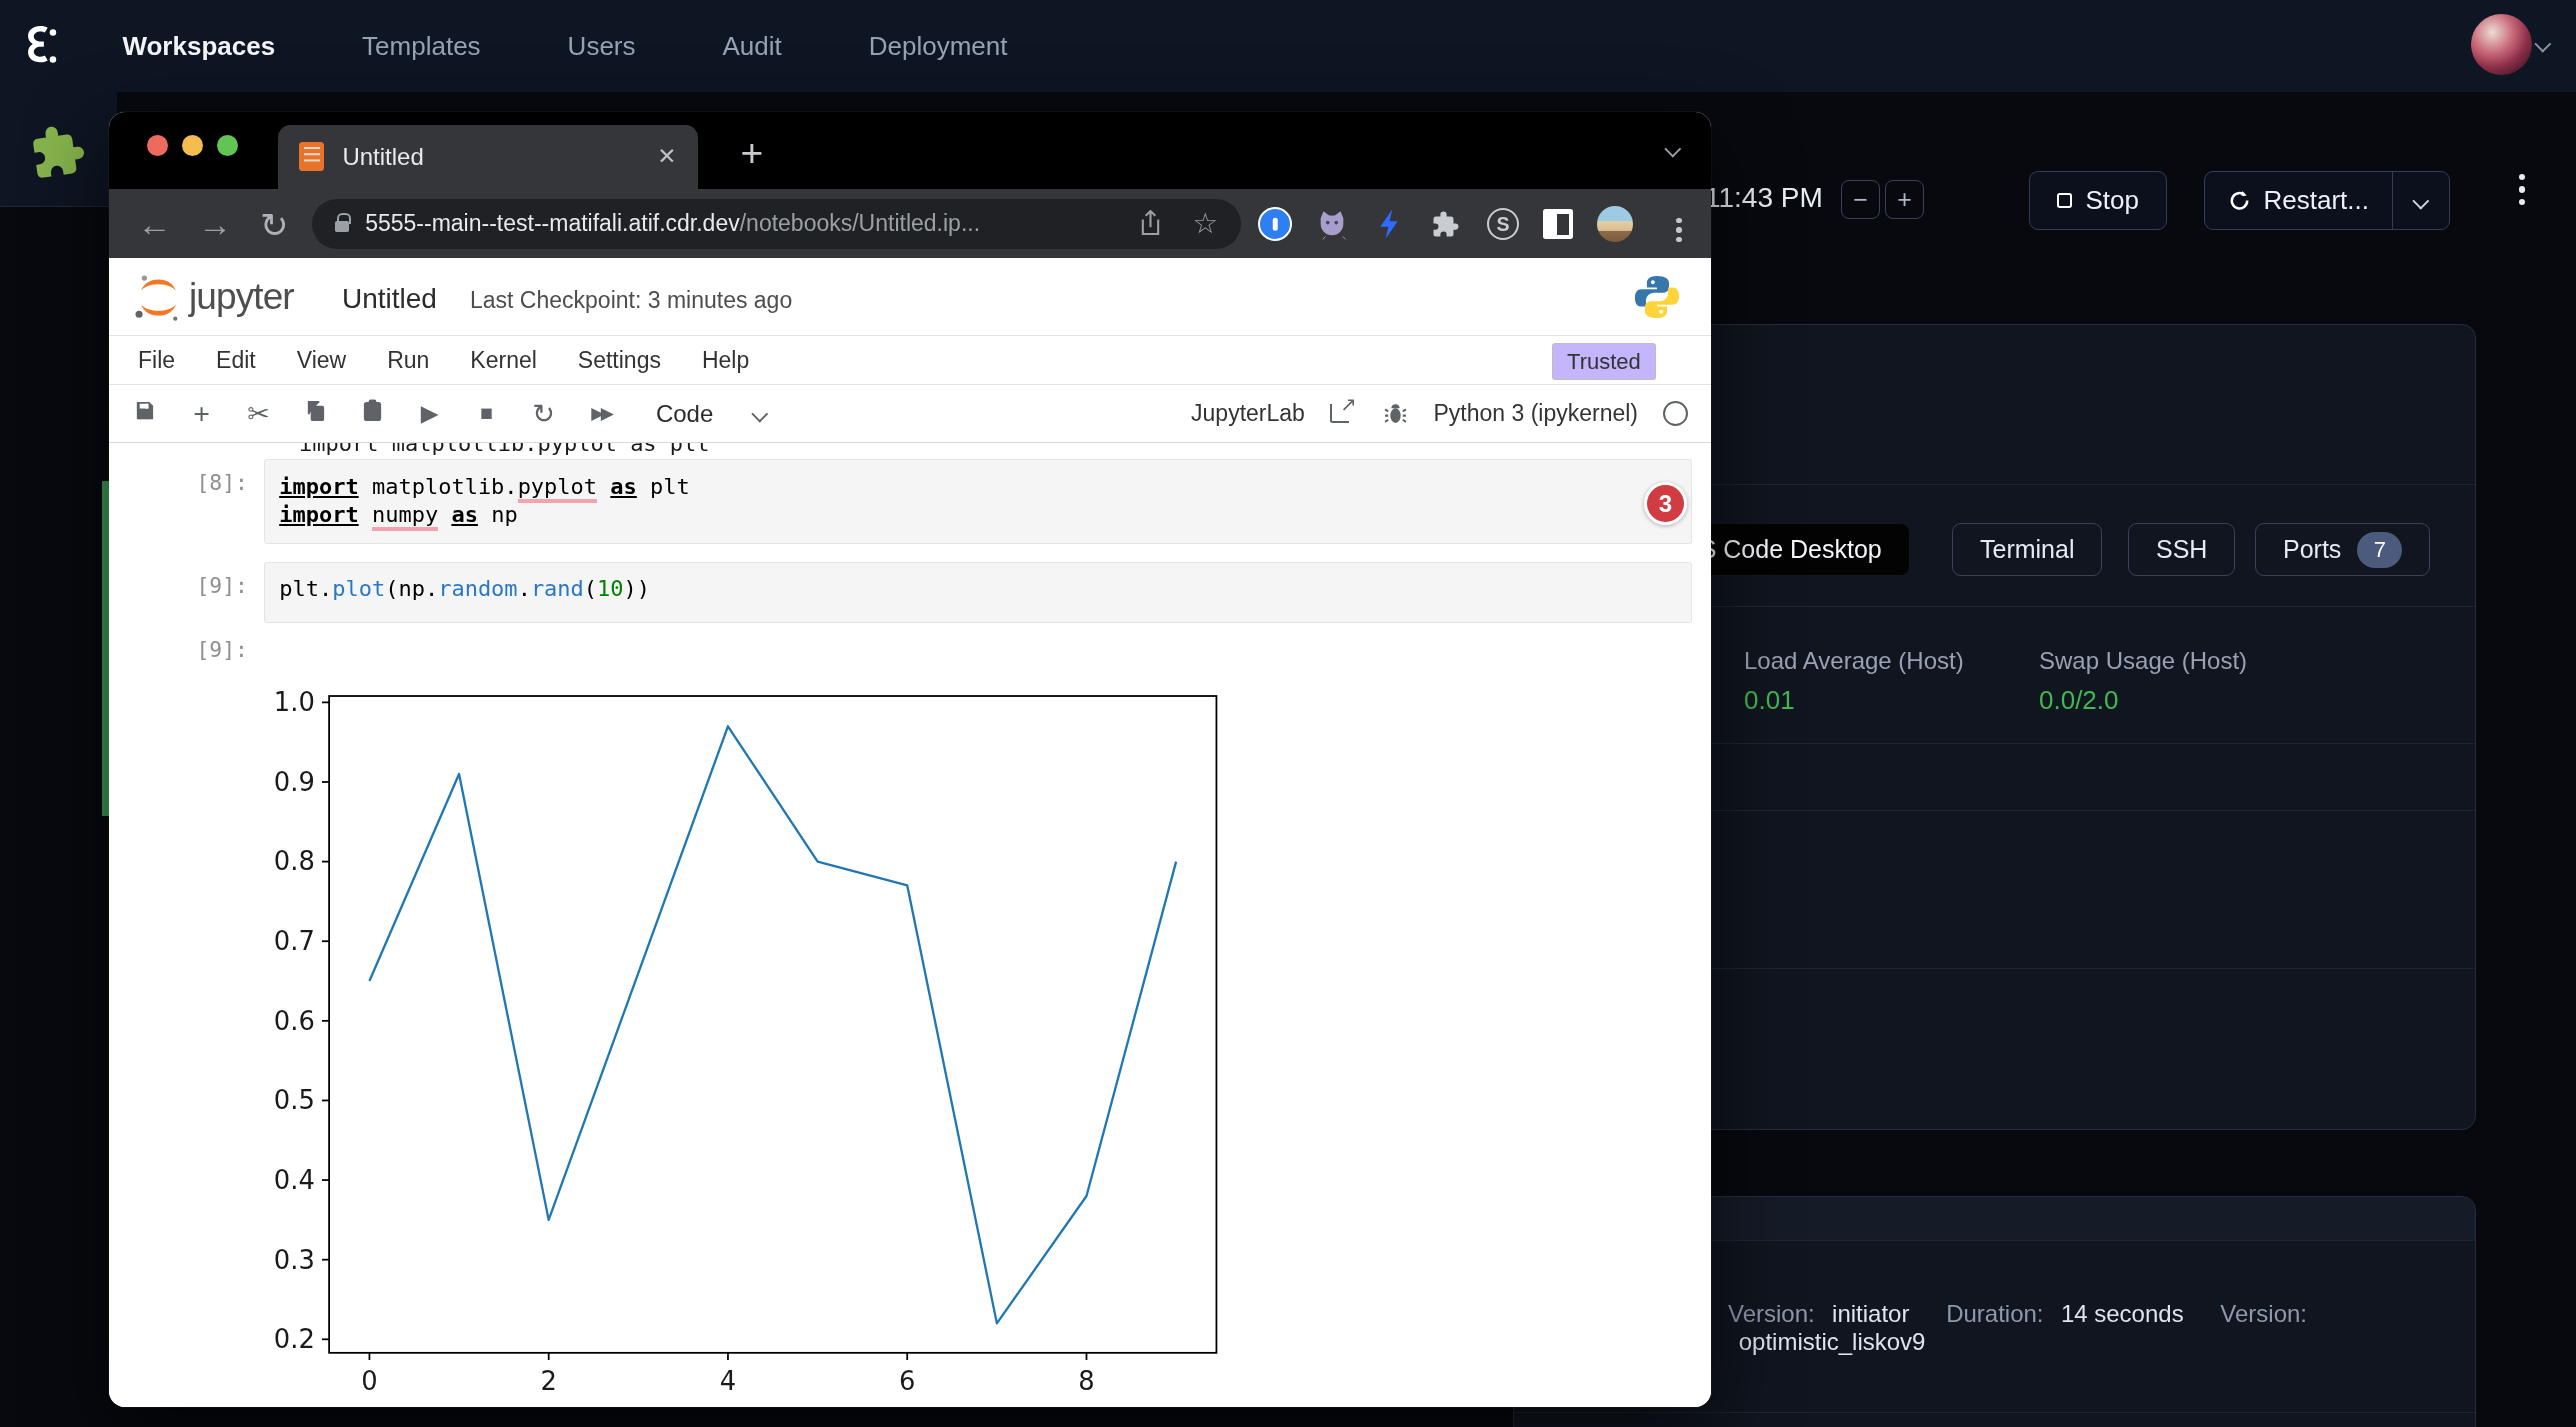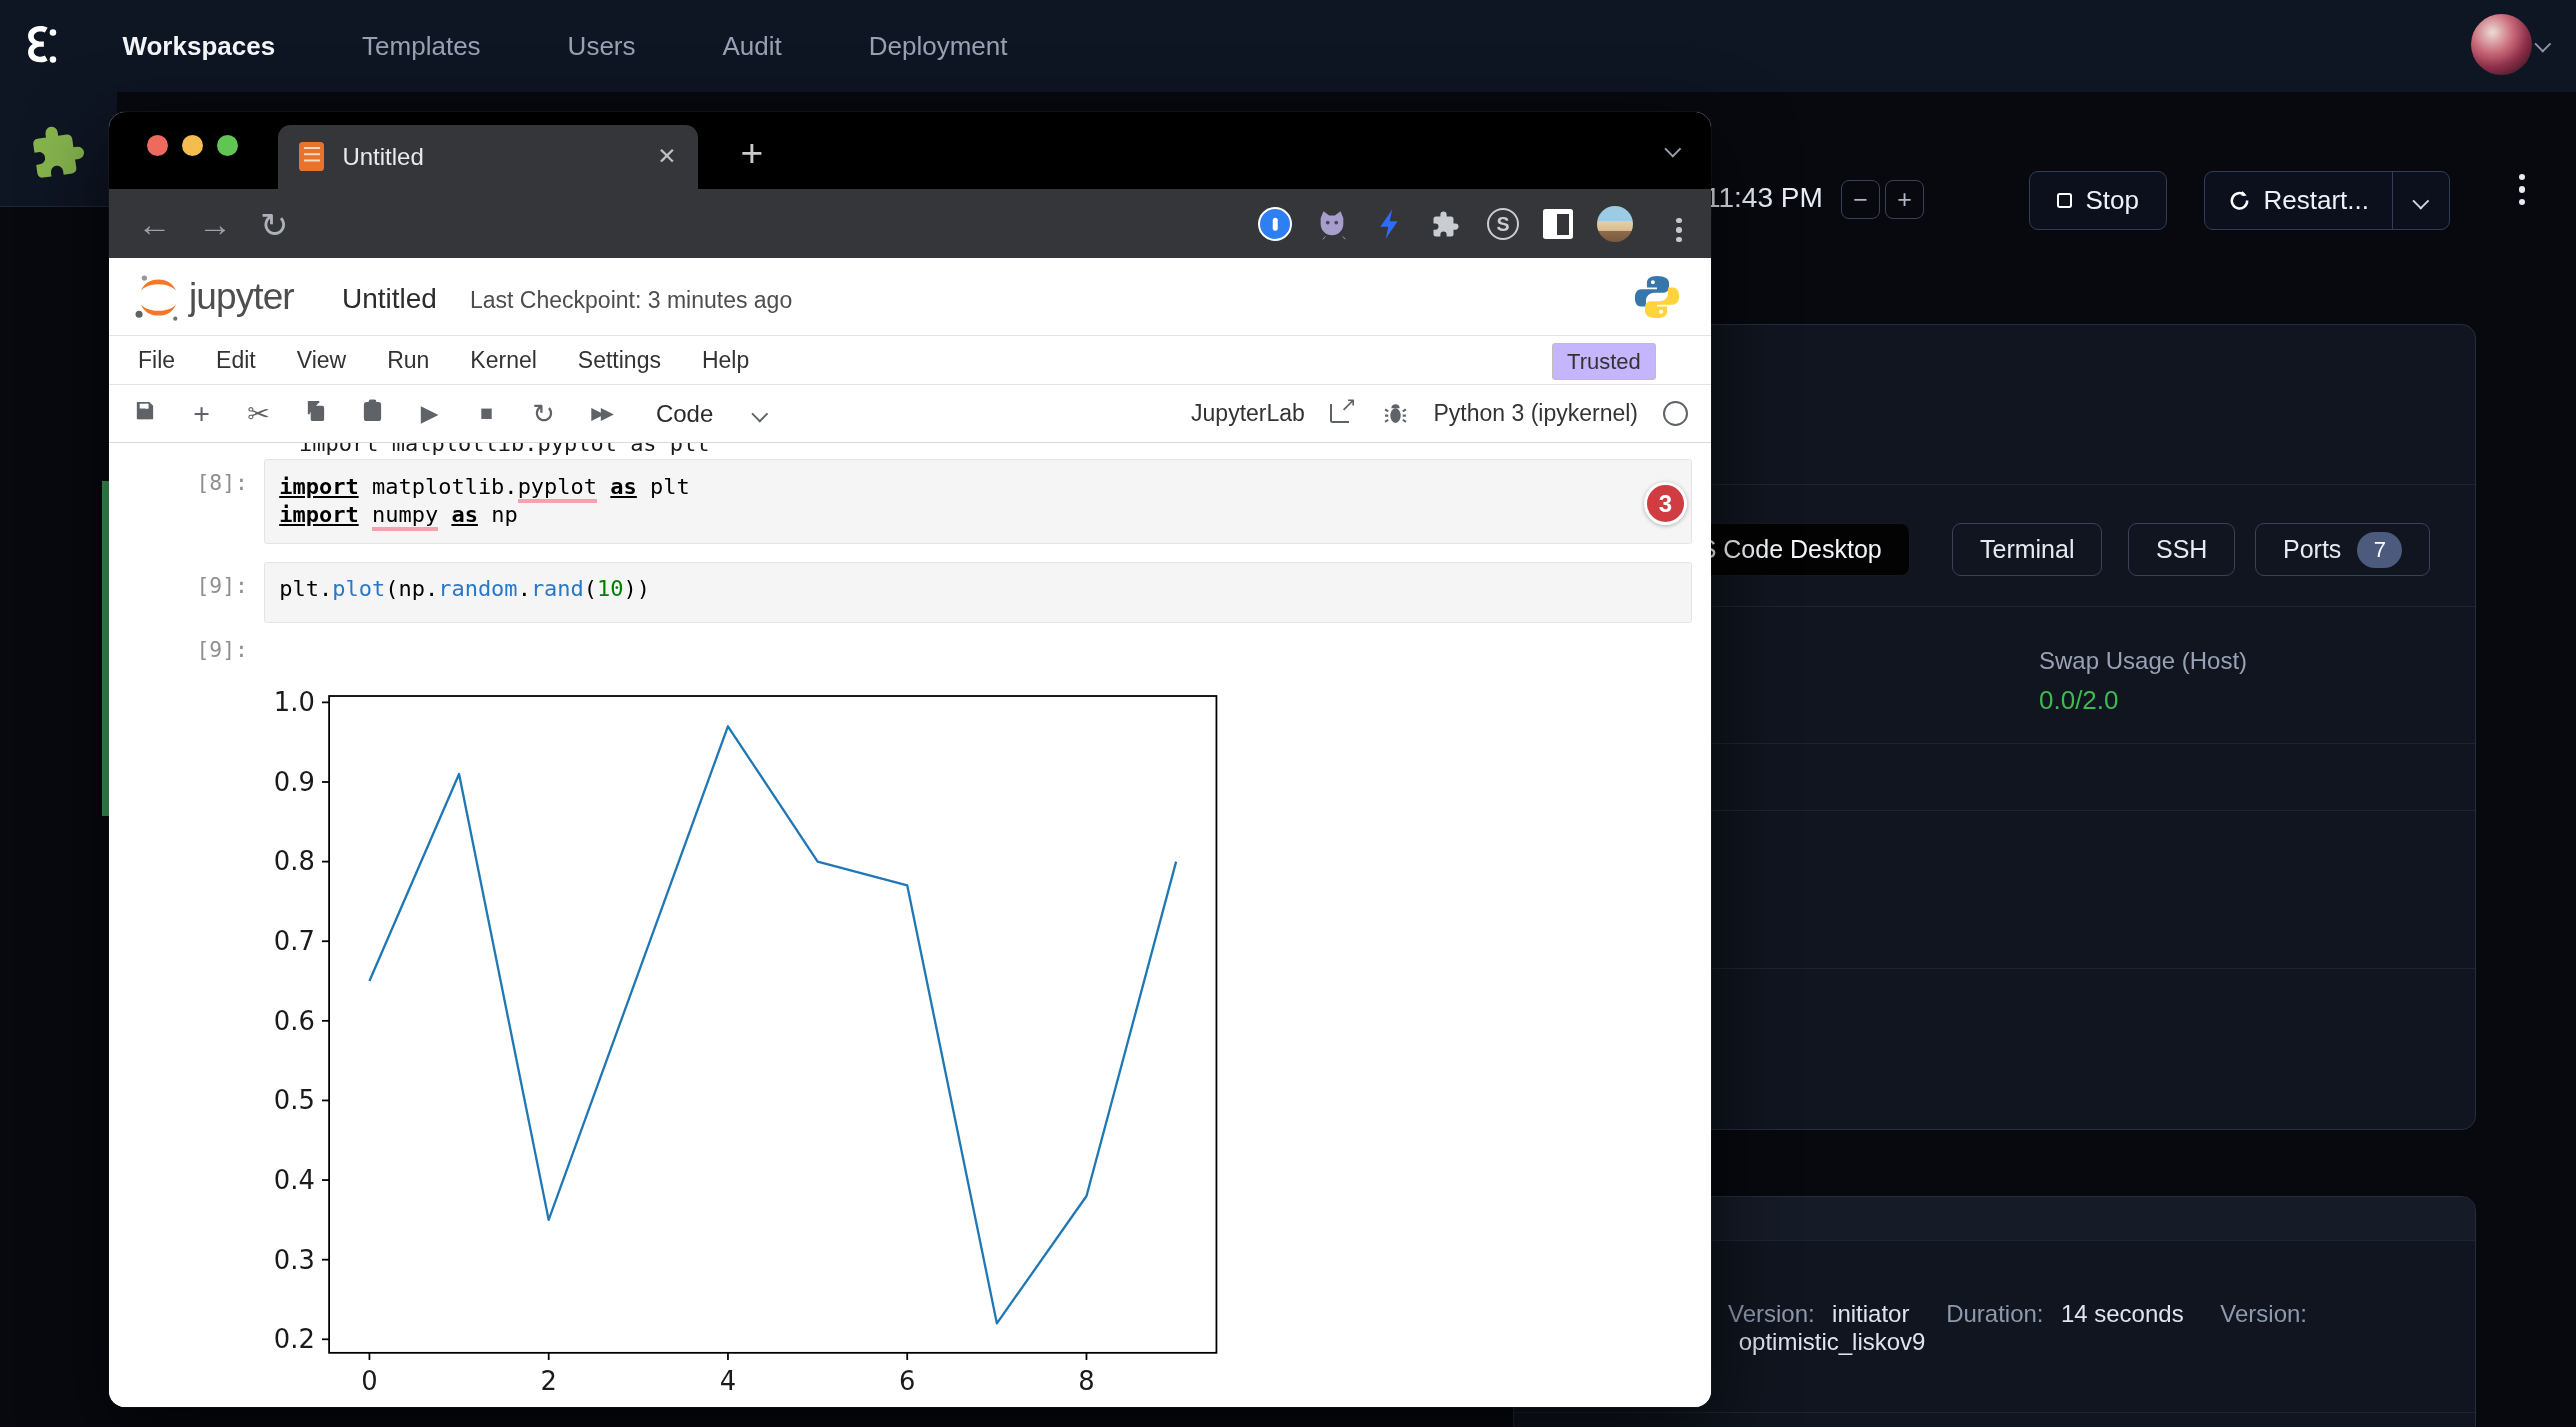--- a/index.html
+++ b/index.html
@@ -194,20 +194,24 @@
       <span>Terminal</span>
     </button>
     <button class="app-btn" style="left:614px;">
       <span>SSH</span>
     </button>
     <button class="app-btn" style="left:741px;">
       <span>Ports</span>
       <span class="ports-badge">7</span>
     </button>
 
+    <div class="abs" style="left:230px; top:322px;">
+      <div class="stat-label">Load Average (Host)</div>
+      <div class="stat-value" style="color:#3fb950;">0.01</div>
+    </div>
     <div class="abs" style="left:525px; top:322px;">
       <div class="stat-label">Swap Usage (Host)</div>
       <div class="stat-value" style="color:#3fb950;">0.0/2.0</div>
     </div>
   </div>
 
   <div class="abs panel" style="left:1513px; top:1196px; width:963px; height:267px; border-radius:14.2px 14.2px 0 0;">
     <div class="p2-header"></div>
     <div class="pdivider" style="top:43px;"></div>
     <div class="pdivider" style="top:215px;"></div>
@@ -234,20 +238,31 @@
       </div>
       <div class="abs newtab">+</div>
       <div class="abs strip-chev"><span class="chev"></span></div>
     </div>
 
     <div class="abs chromebar">
       <span class="abs navarrow" style="left:28.5px;">←</span>
       <span class="abs navarrow" style="left:89px;">→</span>
       <span class="abs navarrow" style="left:151px; color:#aeb2b8;">↻</span>
 
+      <div class="abs omnibox">
+        <span class="lock"></span>
+        <span class="url-host">5555--main--test--matifali.atif.cdr.dev</span>
+        <span class="url-path">/notebooks/Untitled.ip...</span>
+        <span class="omni-icons">
+          <svg width="23" height="27" viewBox="0 0 24 28">
+            <path fill="none" stroke="#9aa0a6" stroke-width="2.2" d="M5 11h-1v14h16V11h-1M12 1v17M7 6l5-5 5 5"></path>
+          </svg>
+          <span style="font-size:28.5px;">☆</span>
+        </span>
+      </div>
 
       <div class="abs ext" style="left:1148px;">
           <span class="onep"></span>
         </div>
       <div class="abs ext" style="left:1205px;">
         <svg width="34" height="34" viewBox="0 0 24 24">
             <path fill="#a89ecb" d="M4 8l2-5 4 3h4l4-3 2 5v4a8 8 0 0 1-8 8 8 8 0 0 1-8-8zM8 20c-1 2-2 3-3 3m14-3c1 2 2 3 3 3"></path>
             <circle cx="9" cy="11" r="1.3" fill="#4a4563"></circle>
             <circle cx="15" cy="11" r="1.3" fill="#4a4563"></circle>
           </svg>

